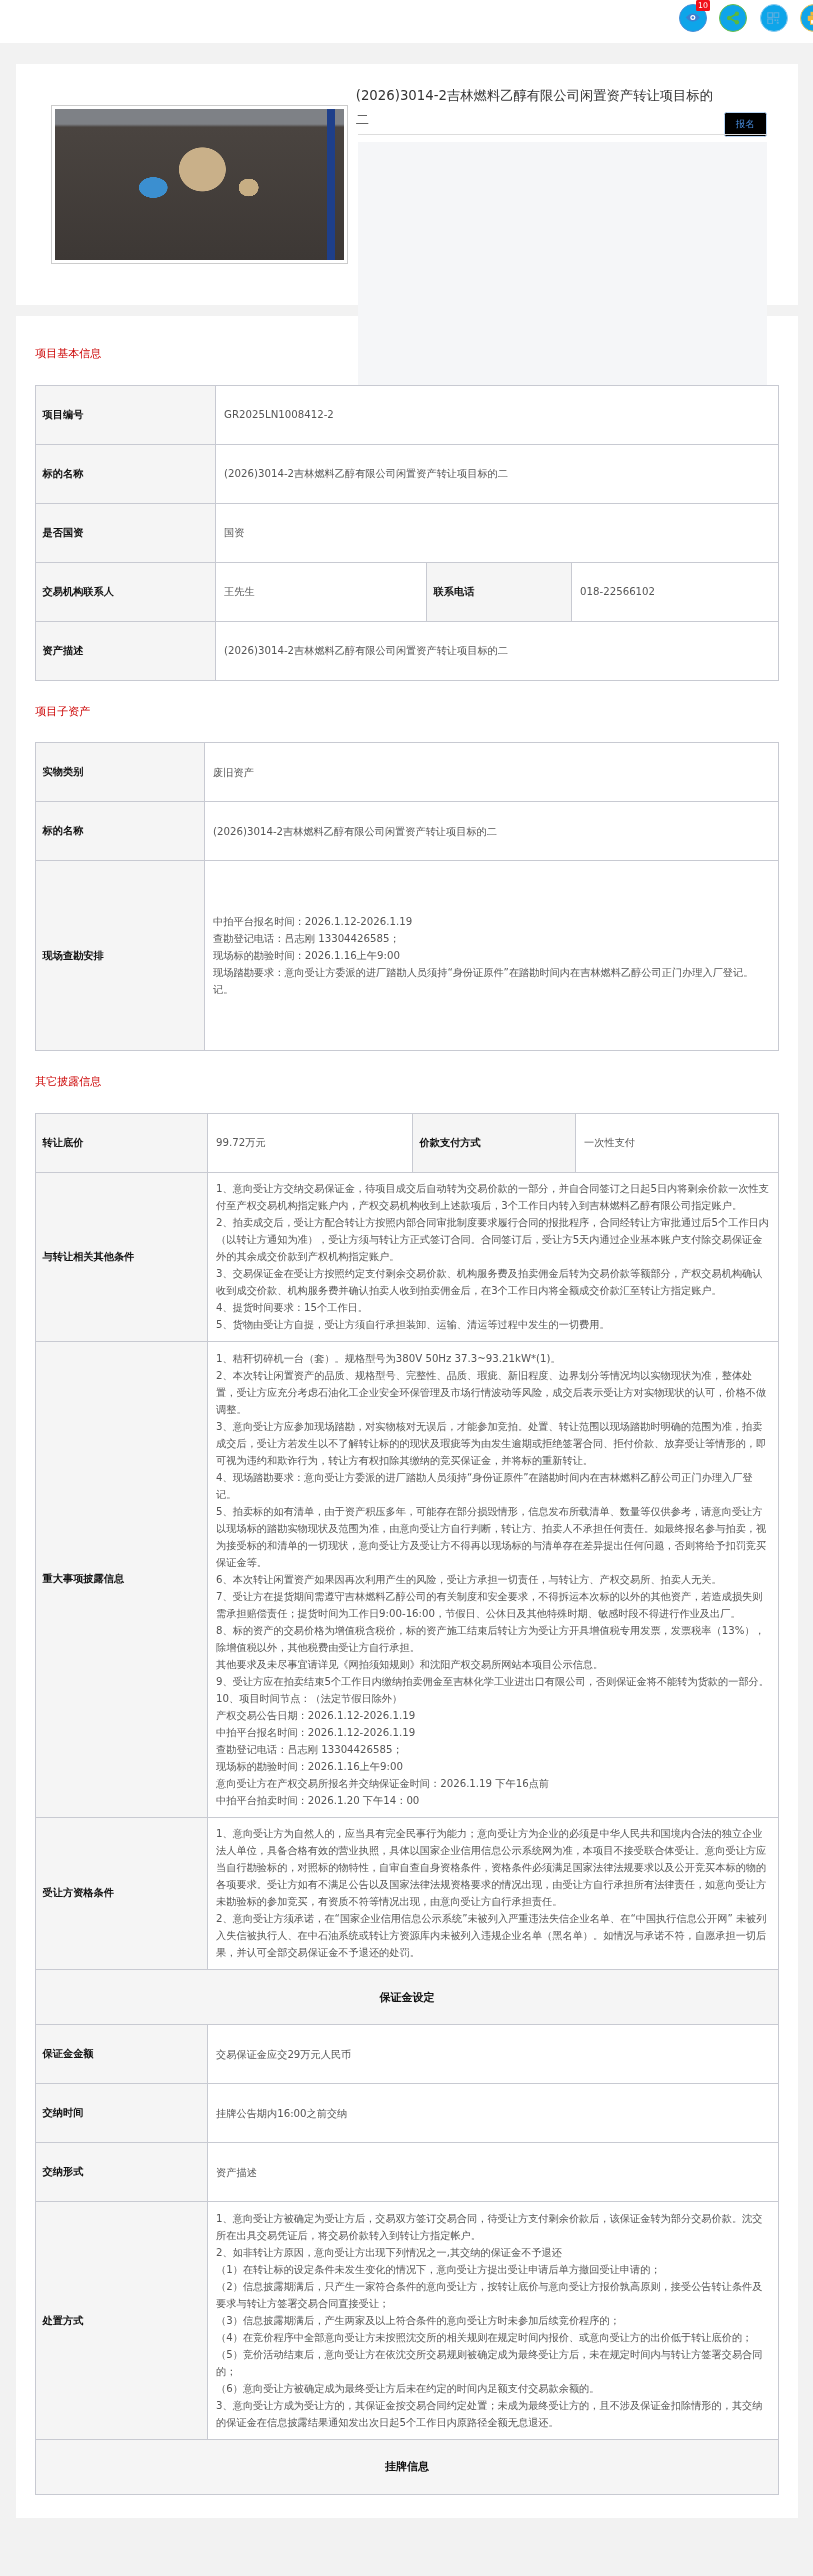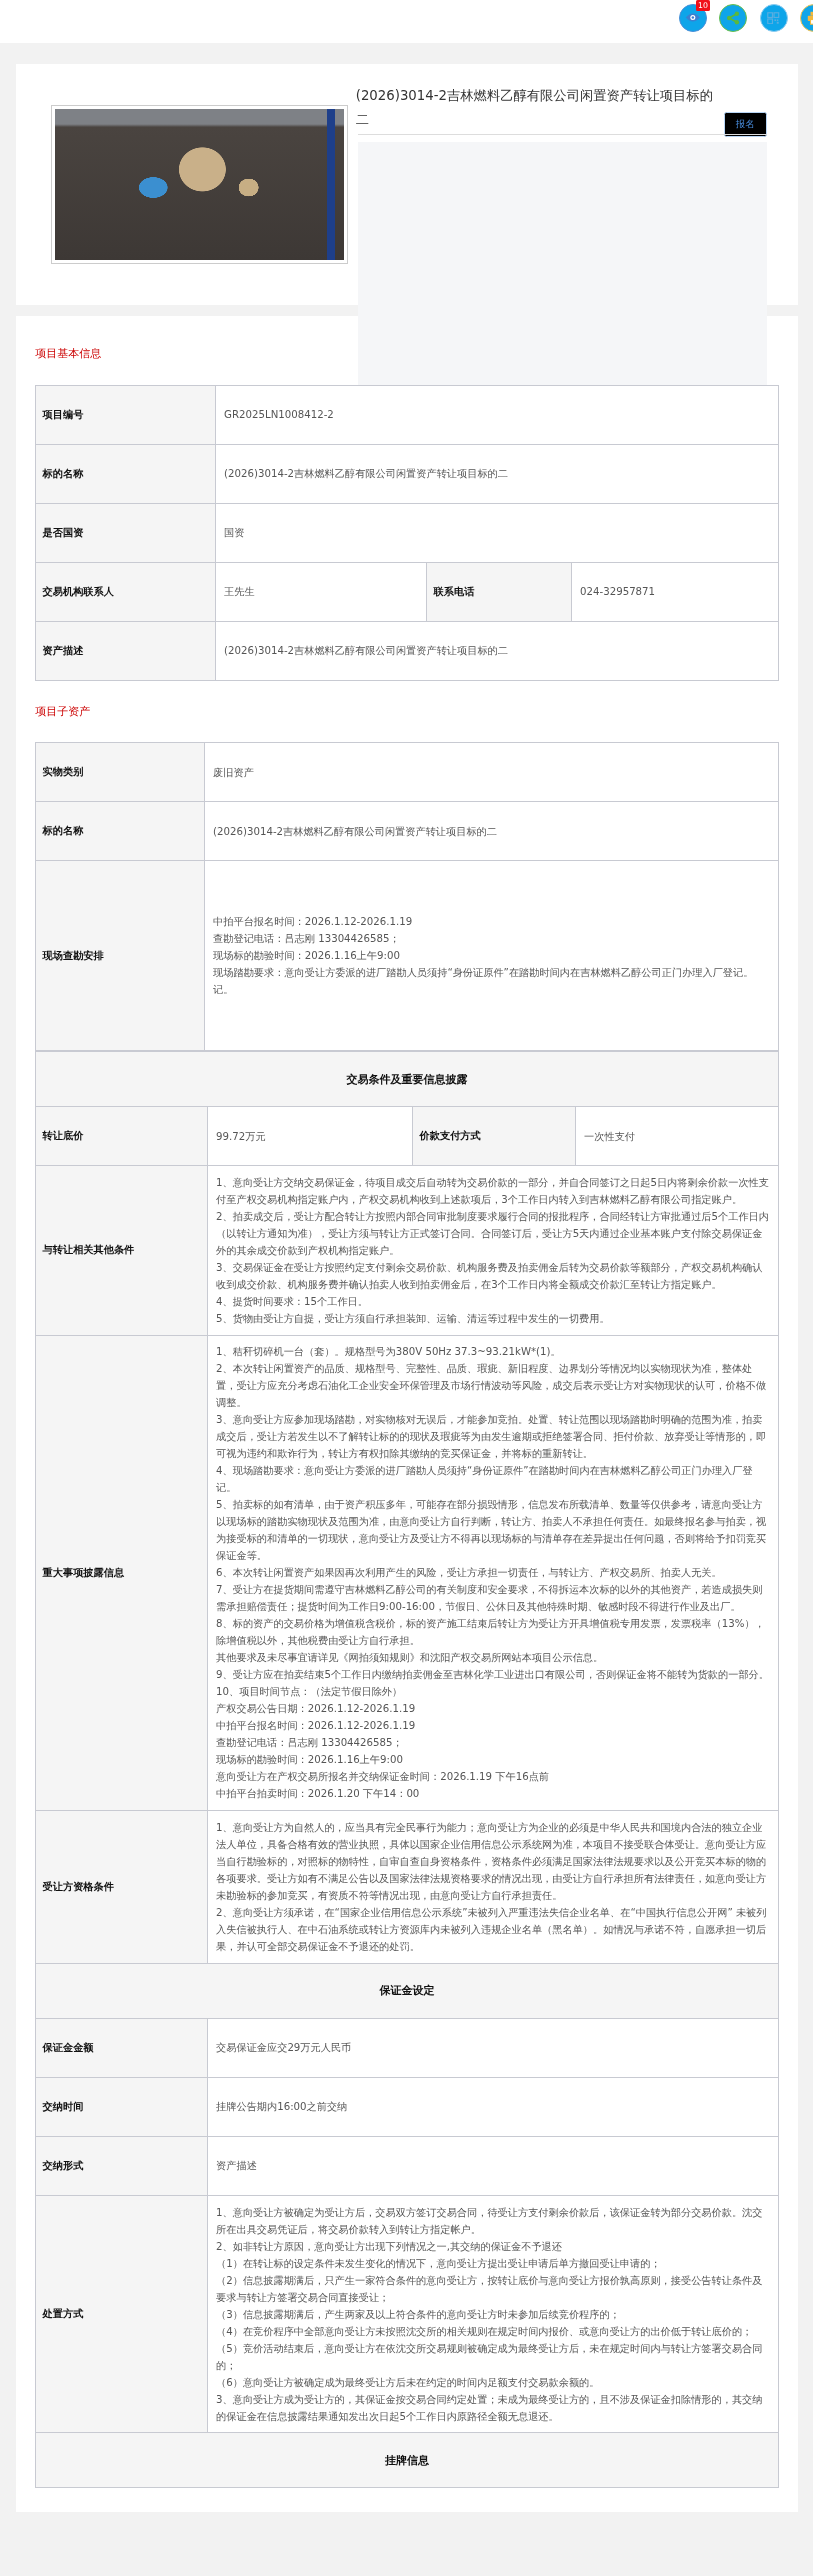--- a/index.html
+++ b/index.html
@@ -111,21 +111,21 @@
       <td class="val" colspan="3">(2026)3014-2吉林燃料乙醇有限公司闲置资产转让项目标的二</td>
     </tr>
     <tr>
       <td class="lbl">是否国资</td>
       <td class="val" colspan="3">国资</td>
     </tr>
     <tr>
       <td class="lbl">交易机构联系人</td>
       <td class="val" style="width:211px">王先生</td>
       <td class="lbl" style="width:145px">联系电话</td>
-      <td class="val">024-32957871</td>
+      <td class="val">018-22566102</td>
     </tr>
     <tr>
       <td class="lbl">资产描述</td>
       <td class="val" colspan="3">(2026)3014-2吉林燃料乙醇有限公司闲置资产转让项目标的二</td>
     </tr>
   </tbody>
     </table>
 
   <h3 class="sec-title next">项目子资产</h3>
   <table class="sub basic">
@@ -141,25 +141,23 @@
     <tr>
       <td class="lbl" style="height:190px">现场查勘安排</td>
       <td class="val multiline" colspan="3">中拍平台报名时间：2026.1.12-2026.1.19
 查勘登记电话：吕志刚 13304426585；
 现场标的勘验时间：2026.1.16上午9:00
 现场踏勘要求：意向受让方委派的进厂踏勘人员须持“身份证原件”在踏勘时间内在吉林燃料乙醇公司正门办理入厂登记。记。</td>
     </tr>
   </tbody>
     </table>
 
+  <h3 class="sec-title next">其它披露信息</h3>
   <table class="disc">
     <tbody>
-        <tr>
-      <th class="hdr" colspan="4">交易条件及重要信息披露</th>
-    </tr>
     <tr class="h76">
       <td class="lbl">转让底价</td>
       <td class="val" style="width:205px">99.72万元</td>
       <td class="lbl" style="width:163px">价款支付方式</td>
       <td class="val">一次性支付</td>
     </tr>
     <tr>
       <td class="lbl">与转让相关其他条件</td>
       <td class="val multiline" colspan="3">1、意向受让方交纳交易保证金，待项目成交后自动转为交易价款的一部分，并自合同签订之日起5日内将剩余价款一次性支付至产权交易机构指定账户内，产权交易机构收到上述款项后，3个工作日内转入到吉林燃料乙醇有限公司指定账户。
 2、拍卖成交后，受让方配合转让方按照内部合同审批制度要求履行合同的报批程序，合同经转让方审批通过后5个工作日内（以转让方通知为准），受让方须与转让方正式签订合同。合同签订后，受让方5天内通过企业基本账户支付除交易保证金外的其余成交价款到产权机构指定账户。

